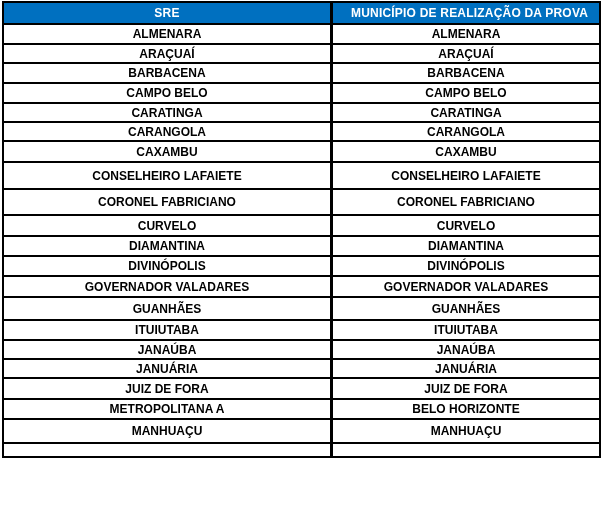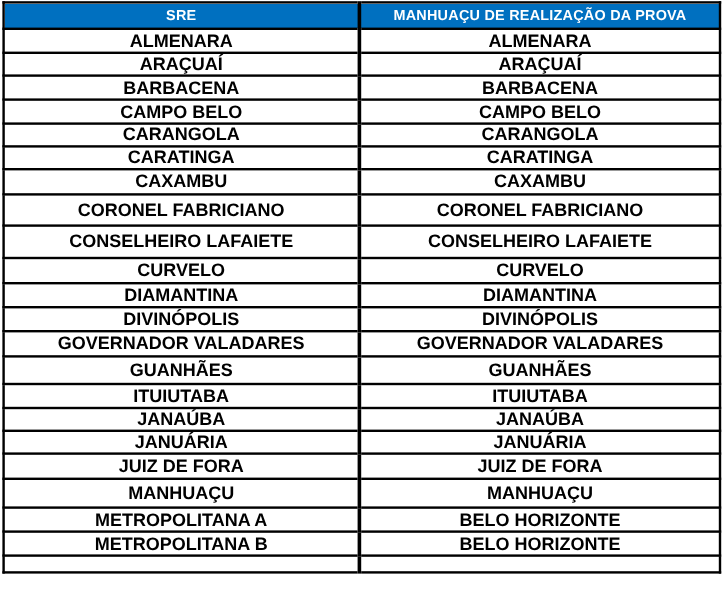--- a/index.html
+++ b/index.html
@@ -21,91 +21,91 @@
     top: 1px;
     width: 599px;
     border-collapse: collapse;
     table-layout: fixed;
   }
   table.sre-table th,
   table.sre-table td {
     border: 2px solid var(--border-color, #000000);
     text-align: center;
     vertical-align: middle;
-    padding: 0 2px;
+    padding: 0 18px;
     overflow: hidden;
     white-space: nowrap;
   }
   
   table.sre-table th:first-child,
   table.sre-table td:first-child {
     border-right-width: 3px;
     width: 290px;
   }
   table.sre-table th {
     background: var(--header-bg, #0070C0);
     color: var(--header-text, #ffffff);
     font-weight: bold;
     font-size: 12px;
     height: 20px;
     letter-spacing: 0.2px;
   }
   table.sre-table td {
     color: var(--row-text, #000000);
     font-weight: bold;
-    font-size: 15px;
+    font-size: 12px;
   }
 </style>
 </head>
 <body>
 
 <div class="page">
   <table class="sre-table">
     <thead>
       <tr>
         <th>SRE</th>
-        <th>MANHUAÇU DE REALIZAÇÃO DA PROVA</th>
+        <th>MUNICÍPIO DE REALIZAÇÃO DA PROVA</th>
       </tr>
     </thead>
     <tbody id="table-body">
         <tr>
           <td style="height: 18px;">ALMENARA</td>
           <td>ALMENARA</td>
         </tr>
         <tr>
           <td style="height: 17px;">ARAÇUAÍ</td>
           <td>ARAÇUAÍ</td>
         </tr>
         <tr>
           <td style="height: 18px;">BARBACENA</td>
           <td>BARBACENA</td>
         </tr>
         <tr>
           <td style="height: 18px;">CAMPO BELO</td>
           <td>CAMPO BELO</td>
         </tr>
         <tr>
+          <td style="height: 17px;">CARATINGA</td>
+          <td>CARATINGA</td>
+        </tr>
+        <tr>
           <td style="height: 17px;">CARANGOLA</td>
           <td>CARANGOLA</td>
-        </tr>
-        <tr>
-          <td style="height: 17px;">CARATINGA</td>
-          <td>CARATINGA</td>
         </tr>
         <tr>
           <td style="height: 19px;">CAXAMBU</td>
           <td>CAXAMBU</td>
         </tr>
         <tr>
+          <td style="height: 25px;">CONSELHEIRO LAFAIETE</td>
+          <td>CONSELHEIRO LAFAIETE</td>
+        </tr>
+        <tr>
           <td style="height: 24px;">CORONEL FABRICIANO</td>
           <td>CORONEL FABRICIANO</td>
-        </tr>
-        <tr>
-          <td style="height: 25px;">CONSELHEIRO LAFAIETE</td>
-          <td>CONSELHEIRO LAFAIETE</td>
         </tr>
         <tr>
           <td style="height: 19px;">CURVELO</td>
           <td>CURVELO</td>
         </tr>
         <tr>
           <td style="height: 18px;">DIAMANTINA</td>
           <td>DIAMANTINA</td>
         </tr>
         <tr>
@@ -130,30 +130,26 @@
         </tr>
         <tr>
           <td style="height: 17px;">JANUÁRIA</td>
           <td>JANUÁRIA</td>
         </tr>
         <tr>
           <td style="height: 19px;">JUIZ DE FORA</td>
           <td>JUIZ DE FORA</td>
         </tr>
         <tr>
-          <td style="height: 22px;">MANHUAÇU</td>
-          <td>MANHUAÇU</td>
-        </tr>
-        <tr>
           <td style="height: 18px;">METROPOLITANA A</td>
           <td>BELO HORIZONTE</td>
         </tr>
         <tr>
-          <td style="height: 18px;">METROPOLITANA B</td>
-          <td>BELO HORIZONTE</td>
+          <td style="height: 22px;">MANHUAÇU</td>
+          <td>MANHUAÇU</td>
         </tr>
         <tr>
           <td style="height: 12px;"></td>
           <td style="height: 12px;"></td>
         </tr>
       </tbody>
   </table>
 </div>
 
 </body></html>

